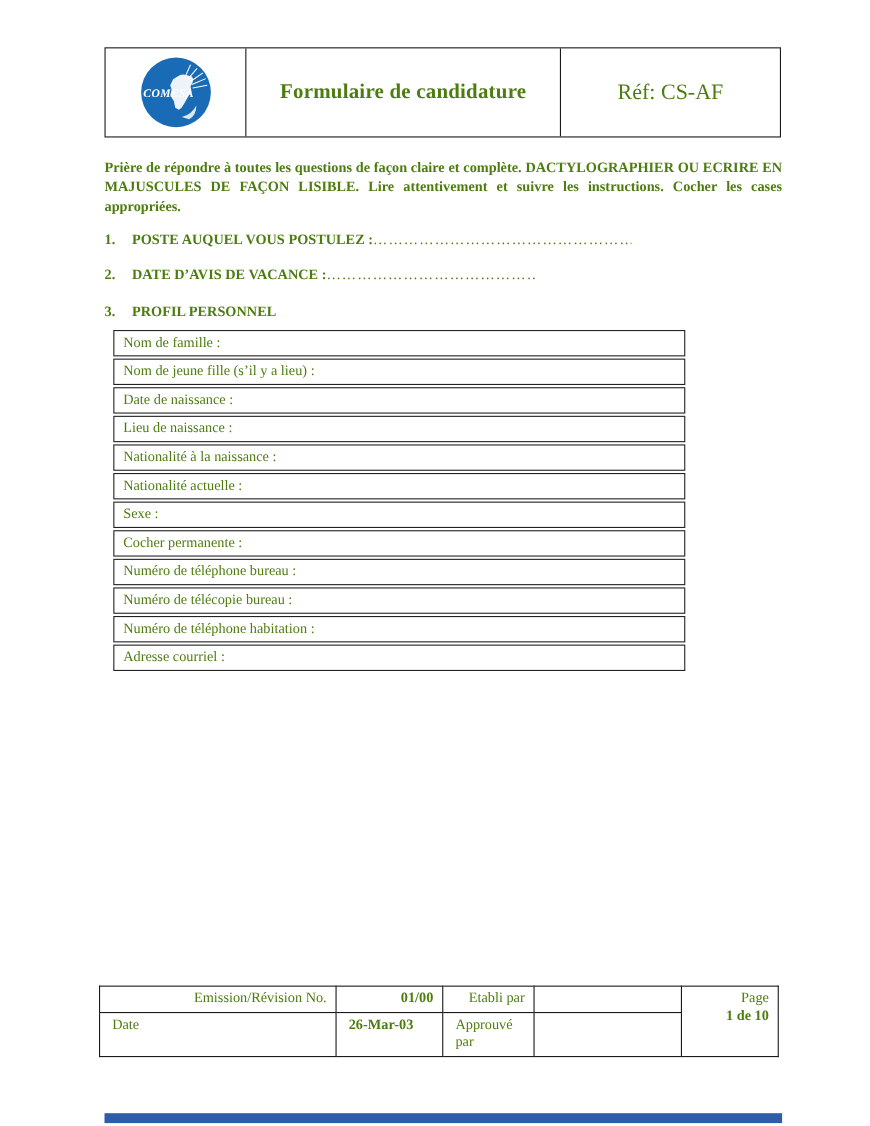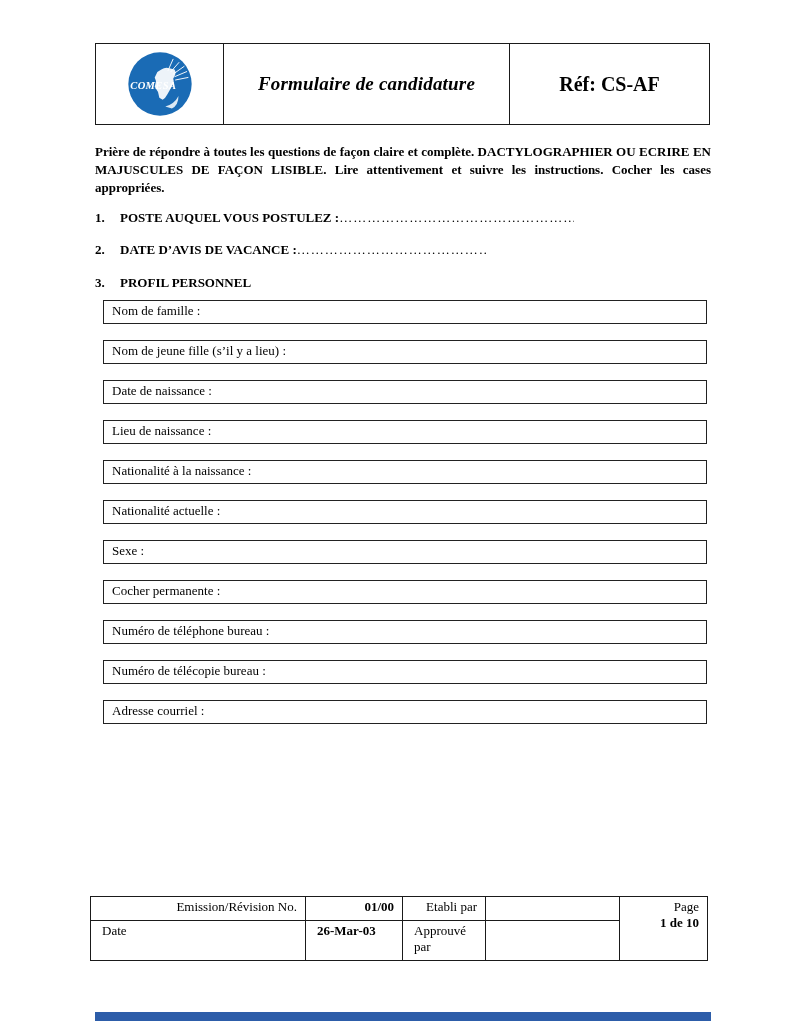--- a/index.html
+++ b/index.html
@@ -2,38 +2,38 @@
 <html><head>
 <meta charset="utf-8">
 <style>
   * { margin: 0; padding: 0; box-sizing: border-box; }
   body { background: #e8e8e8; font-family: "Liberation Serif", serif; }
   .page {
     position: relative;
     width: 791px; height: 1024px;
     margin: 0 auto;
     background: #ffffff;
-    color: #000000;
+    color: #4d7c0f;
     overflow: hidden;
   }
   .content { position: absolute; left: 95px; top: 43px; width: 616px; }
 
   
   .header-table {
     display: flex;
     width: 615px; height: 82px;
     border: 1px solid #1a1a1a;
   }
   .header-cell { border-right: 1px solid #1a1a1a; display: flex; align-items: center; justify-content: center; }
   .header-cell:last-child { border-right: none; }
   .logo-cell { width: 128px; }
-  .title-cell { width: 286px; font-style: italic; }
+  .title-cell { width: 286px; }
   .ref-cell { flex: 1; }
   .doc-title { font-size: 19px; font-weight: bold; letter-spacing: 0.2px; }
-  .doc-ref { font-size: 20px; font-weight: bold; }
+  .doc-ref { font-size: 20px; font-weight: normal; }
 
   
   .instructions {
     margin-top: 18px;
     font-size: 13px;
     line-height: 18px;
     text-align: justify;
     width: 616px;
     font-weight: bold;
   }
@@ -52,24 +52,24 @@
     display: inline-block;
     letter-spacing: 1px;
   }
   .dots-1 { width: 235px; }
   .dots-2 { width: 190px; }
 
   
   .profile-table {
     margin-top: 9px;
     margin-left: 8px;
-    width: 604px;
+    width: 520px;
     display: flex;
     flex-direction: column;
-    row-gap: 16px;
+    row-gap: 2px;
   }
   .profile-row {
     border: 1px solid #222222;
     height: 24px;
     padding: 2px 8px;
     font-size: 13px;
     background: #ffffff;
   }
 
   
@@ -154,20 +154,21 @@
       <div class="profile-row">Nom de famille :</div>
       <div class="profile-row">Nom de jeune fille (s’il y a lieu) :</div>
       <div class="profile-row">Date de naissance :</div>
       <div class="profile-row">Lieu de naissance :</div>
       <div class="profile-row">Nationalité à la naissance :</div>
       <div class="profile-row">Nationalité actuelle :</div>
       <div class="profile-row">Sexe :</div>
       <div class="profile-row">Cocher permanente :</div>
       <div class="profile-row">Numéro de téléphone bureau :</div>
       <div class="profile-row">Numéro de télécopie bureau :</div>
+      <div class="profile-row">Numéro de téléphone habitation :</div>
       <div class="profile-row">Adresse courriel :</div>
     </div>
 
   </div>
 
   <table class="footer-table">
     <tbody>
         <tr class="ft-row1">
       <td class="ft-c1">Emission/Révision No.</td>
       <td class="ft-c2">01/00</td>

